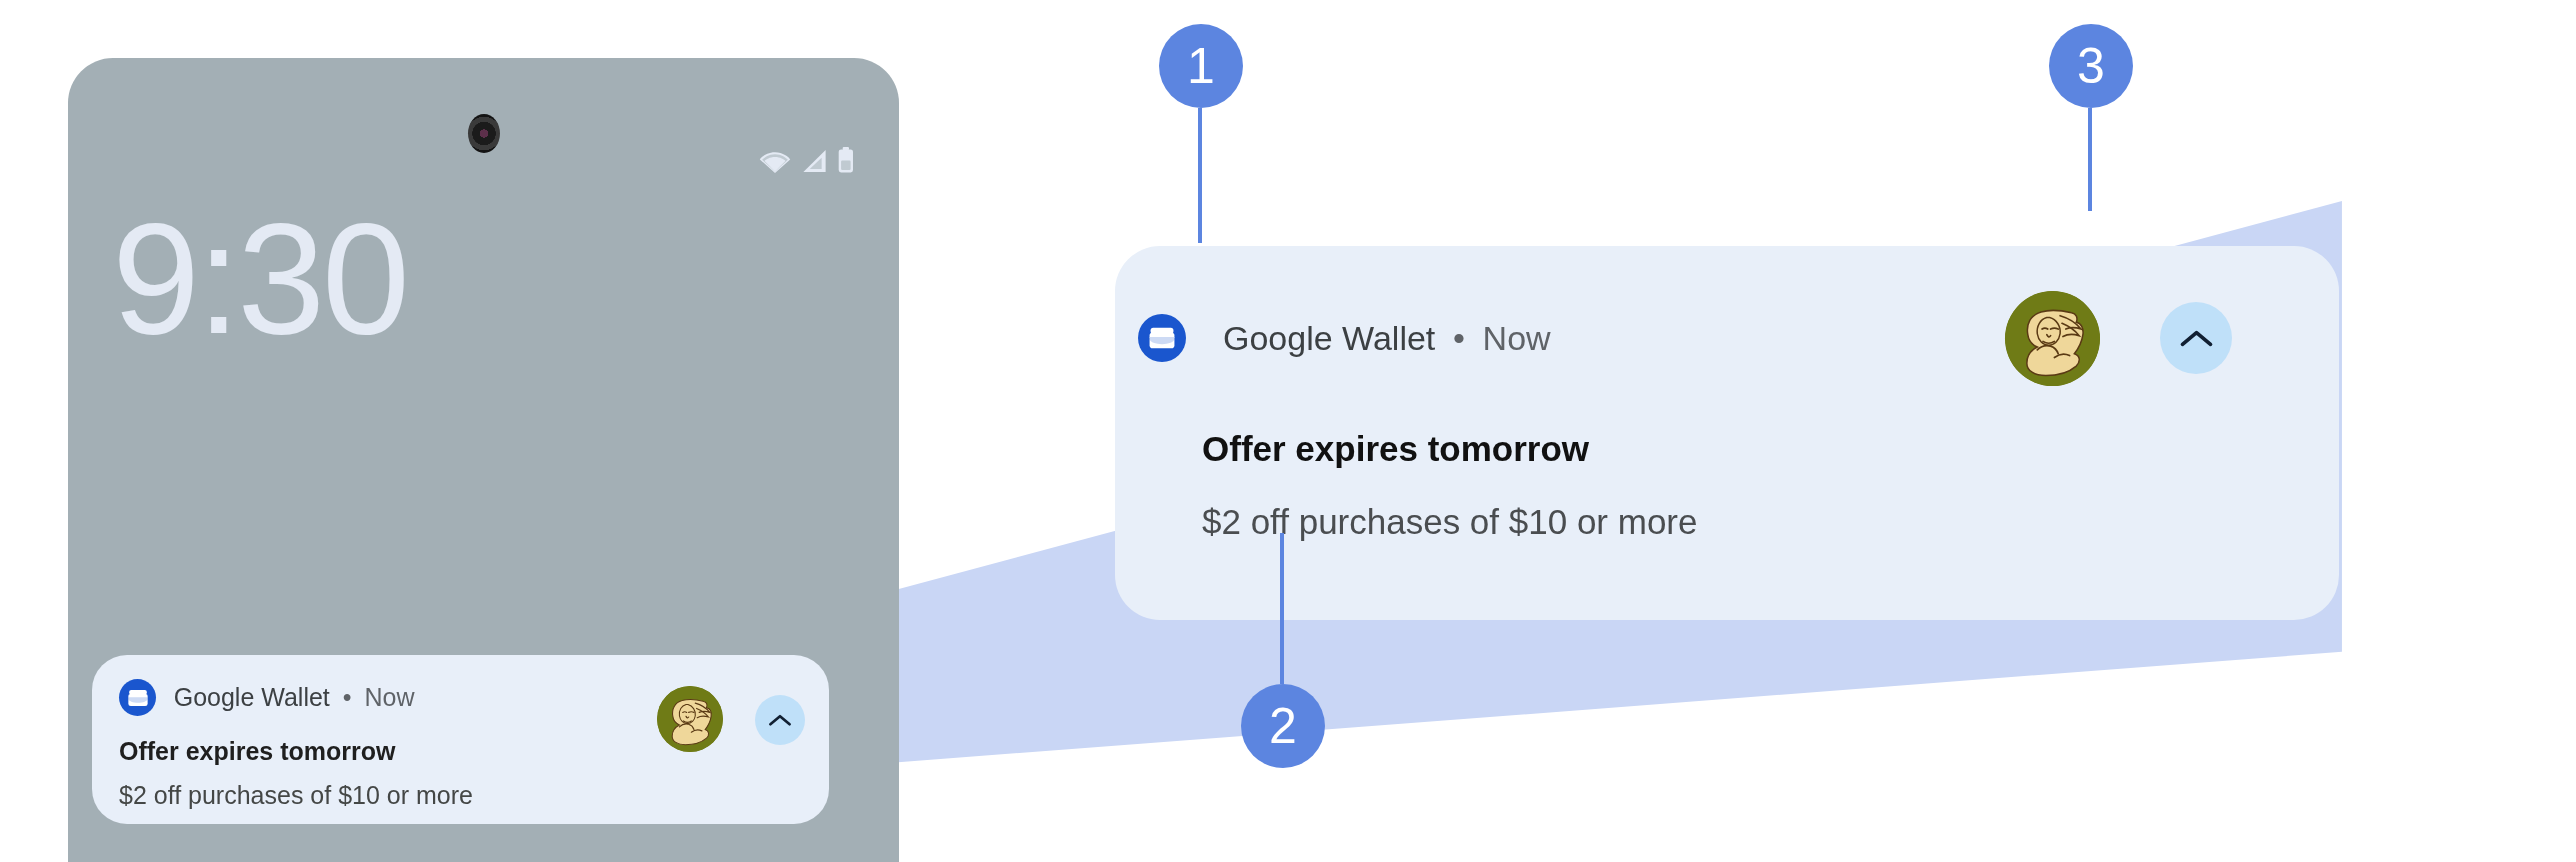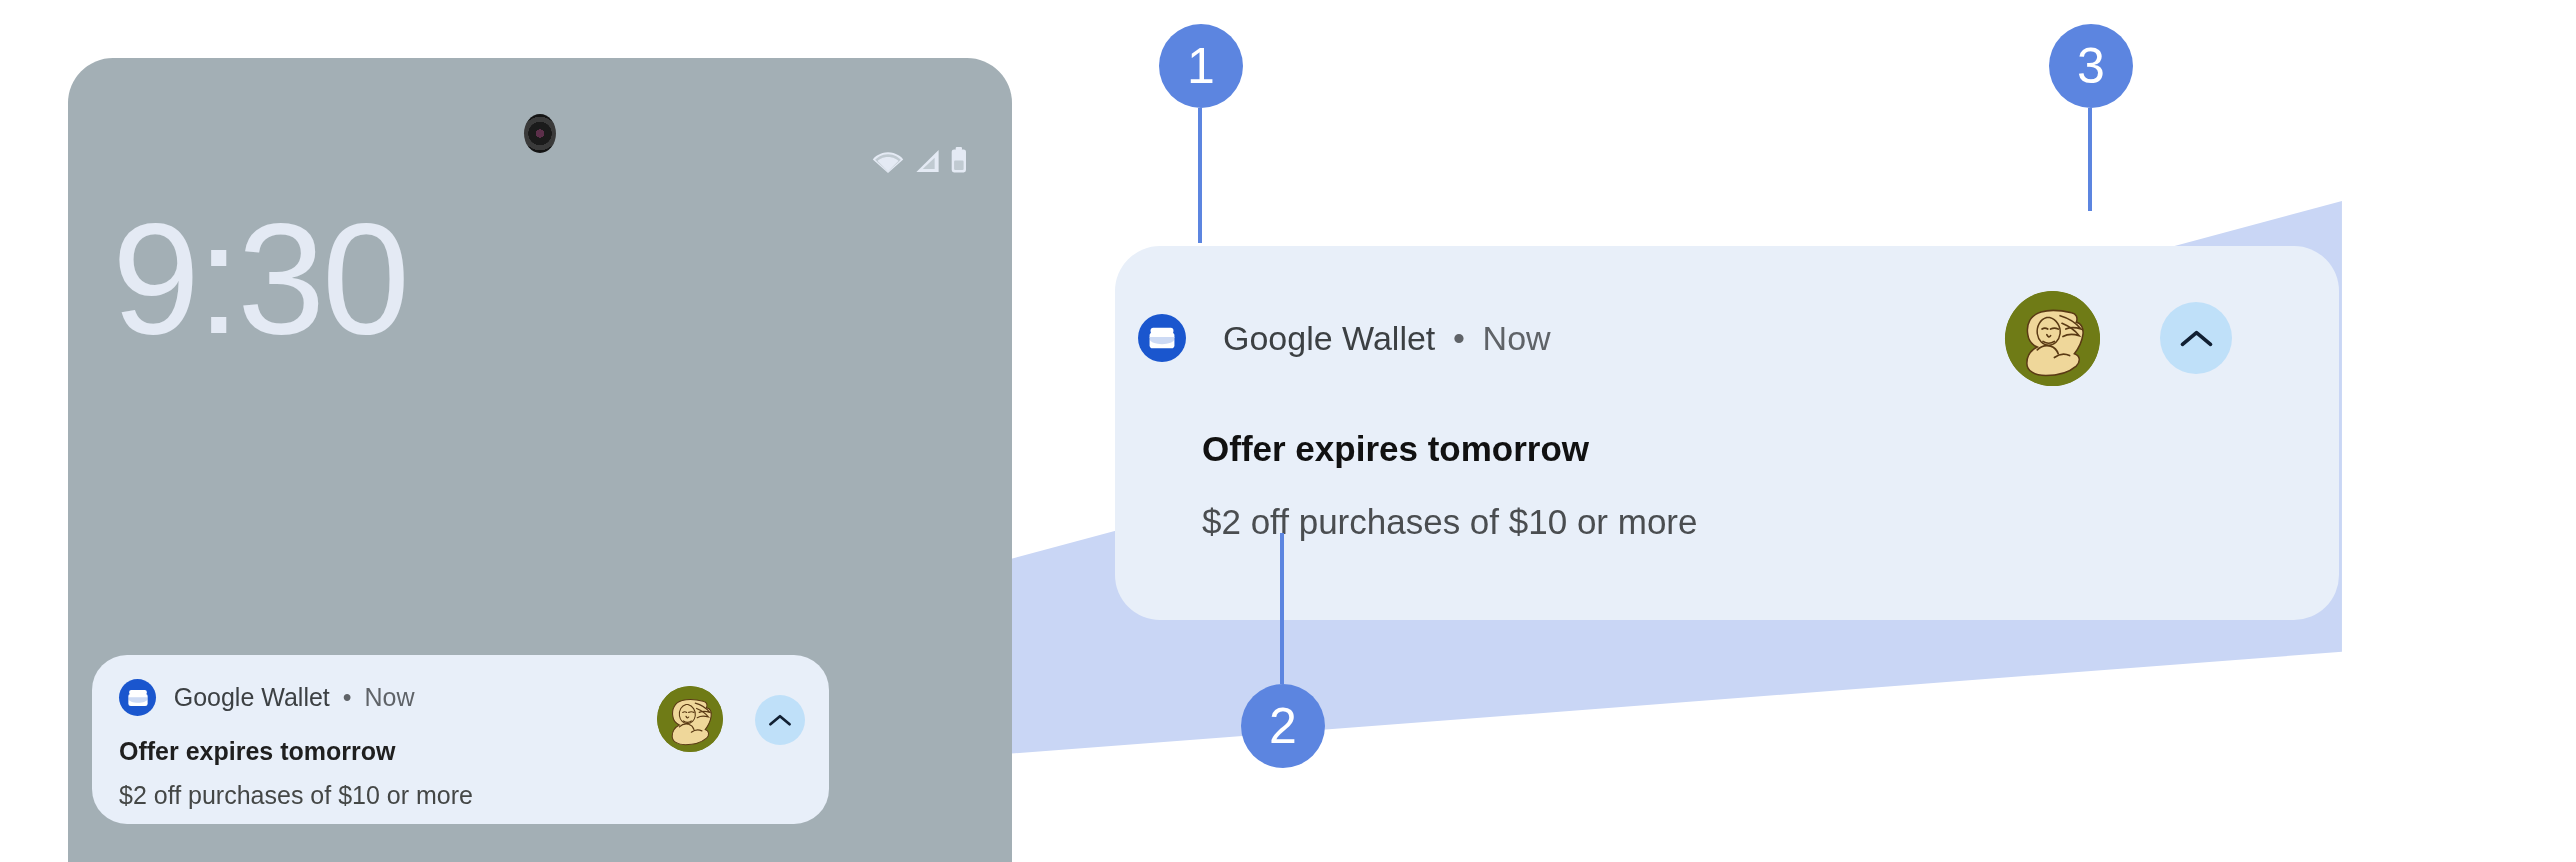--- a/index.html
+++ b/index.html
@@ -7,21 +7,21 @@
     width:2576px; height:863px;
     background:#ffffff;
     font-family:"Liberation Sans", sans-serif;
     overflow:hidden;
   }
   #stage { position:relative; width:2576px; height:863px; background:#fff; }
 
   
   #phone {
     position:absolute; left:68px; top:58px;
-    width:944px; height:805px;
+    width:831px; height:805px;
     background:#A3AFB5;
     border-radius:45px 45px 0 0;
     overflow:hidden;
   }
   #camera {
     position:absolute; left:50%; top:56px; transform:translateX(-50%);
     width:32px; height:39px; border-radius:50%;
     background:radial-gradient(circle at 50% 50%, #5c2f4a 0 16%, #1b1b1b 17% 46%, #3a3a3a 47% 66%, #141414 67% 100%);
   }
   #statusbar {

